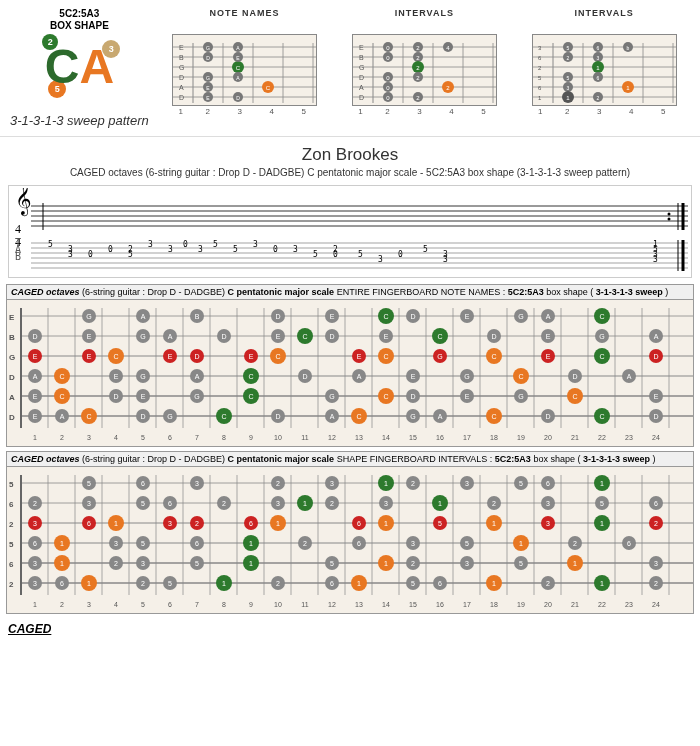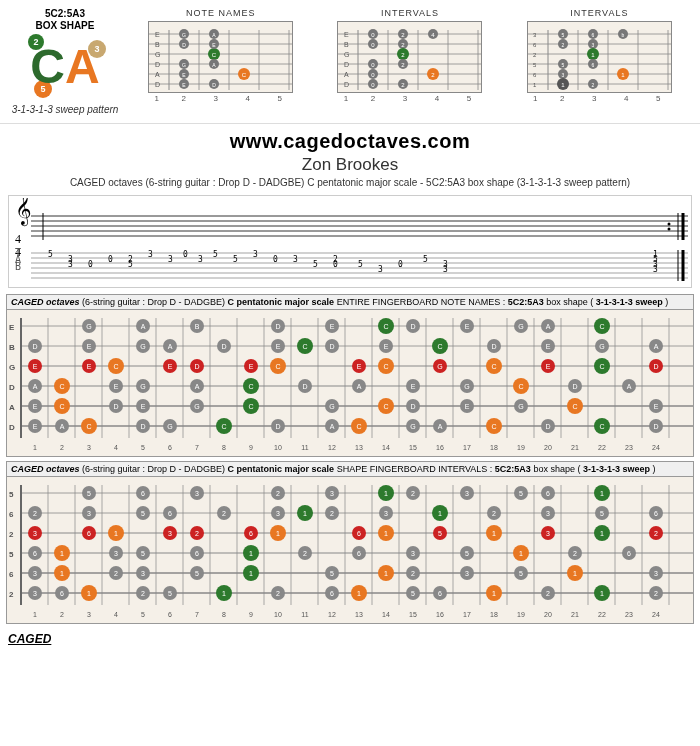--- a/index.html
+++ b/index.html
@@ -95,44 +95,44 @@
       border-radius: 50%;
       background: #c8a870;
       color: white;
       font-size: 9px;
       font-weight: bold;
       display: flex;
       align-items: center;
       justify-content: center;
     }
     .sweep-pattern-label {
-      font-size: 10px;
+      font-size: 13px;
       font-style: italic;
       color: #333;
       text-align: center;
-      margin-top: 2px;
+      margin-top: 11px;
     }
 
     
     .top-diagrams {
       display: flex;
       gap: 8px;
       flex: 1;
     }
     .diagram-box {
       flex: 1;
       display: flex;
       flex-direction: column;
       align-items: center;
     }
     .diagram-title {
       font-size: 9px;
-      font-weight: normal;
+      font-weight: bold;
       color: #333;
-      margin-bottom: 3px;
+      margin-bottom: 16px;
       letter-spacing: 1px;
     }
 
     
     .middle-section {
       text-align: center;
       padding: 6px 10px 4px;
       border-top: 1px solid #ddd;
       margin-top: 4px;
     }
@@ -339,21 +339,20 @@
         <span style="font-size:8px;color:#555;width:30px;text-align:center;">2</span>
         <span style="font-size:8px;color:#555;width:30px;text-align:center;">3</span>
         <span style="font-size:8px;color:#555;width:30px;text-align:center;">4</span>
         <span style="font-size:8px;color:#555;width:30px;text-align:center;">5</span>
       </div>
     </div>
   </div>
 </div>
 
 <div class="middle-section">
-  <div class="site-url">www.cagedoctaves.com</div>
   <div class="author-name">Zon Brookes</div>
   <div class="description-line">CAGED octaves (6-string guitar : Drop D - DADGBE) C pentatonic major scale - 5C2:5A3 box shape (3-1-3-1-3 sweep pattern)</div>
 </div>
 
 <div style="margin:2px 8px; border:1px solid #ccc; background:#fff; padding:2px 4px;">
   <svg width="680" height="85">
 
     <text x="2" y="20" font-size="28" fill="#000" font-family="serif">𝄞</text>
     <text x="2" y="45" font-size="12" fill="#000" font-family="serif">4</text>
     <text x="2" y="58" font-size="12" fill="#000" font-family="serif">4</text>

